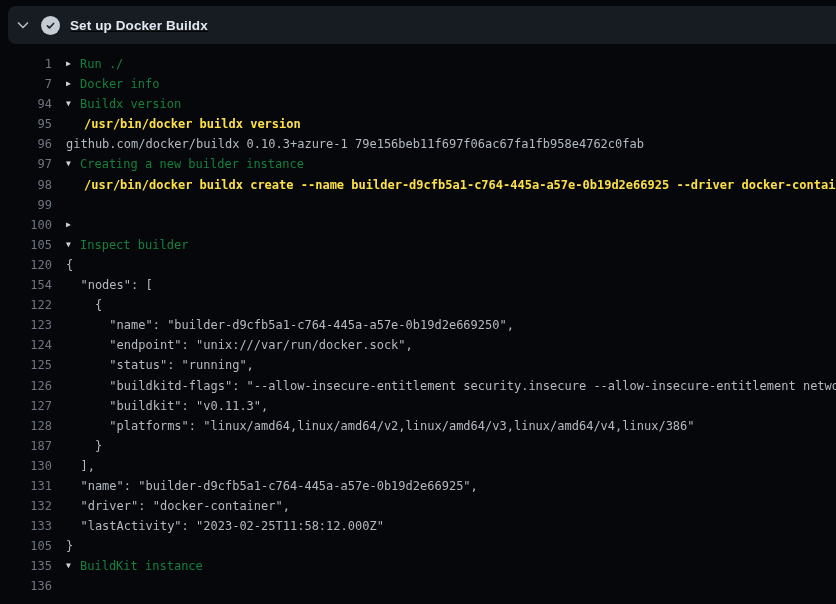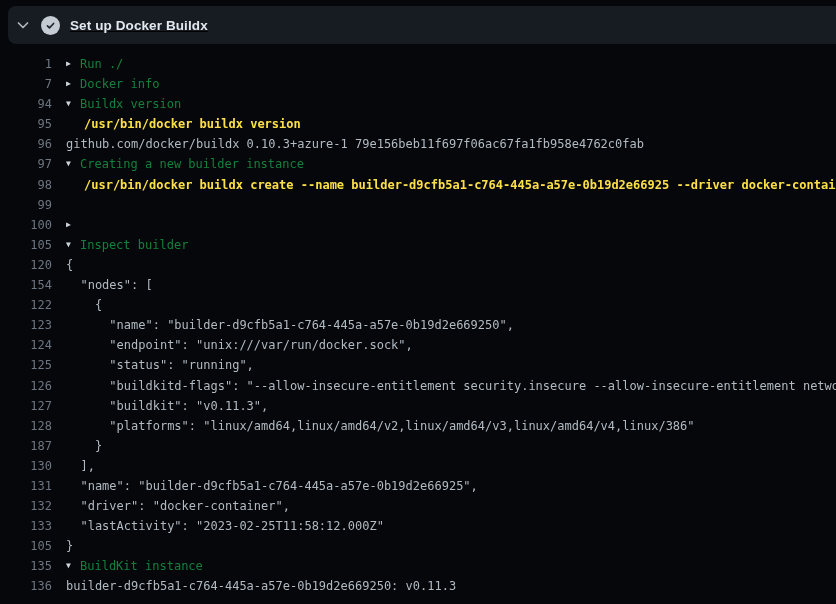--- a/index.html
+++ b/index.html
@@ -233,17 +233,16 @@
       <span class="line-content"><span class="txt-plain">}</span></span>
     </div>
 
     <div class="row">
       <span class="num">135</span>
       <span class="line-content"><span class="tri">▼</span><span class="txt-group">BuildKit instance</span></span>
     </div>
 
     <div class="row">
       <span class="num">136</span>
-      <span class="line-content"><span class="txt-plain">builder-d9cfb5a1-c764-445a-a57e-0b19d2e669250: v0.11.3</span></span>
     </div>
   </div>
 
 </div>
 
 </body></html>

